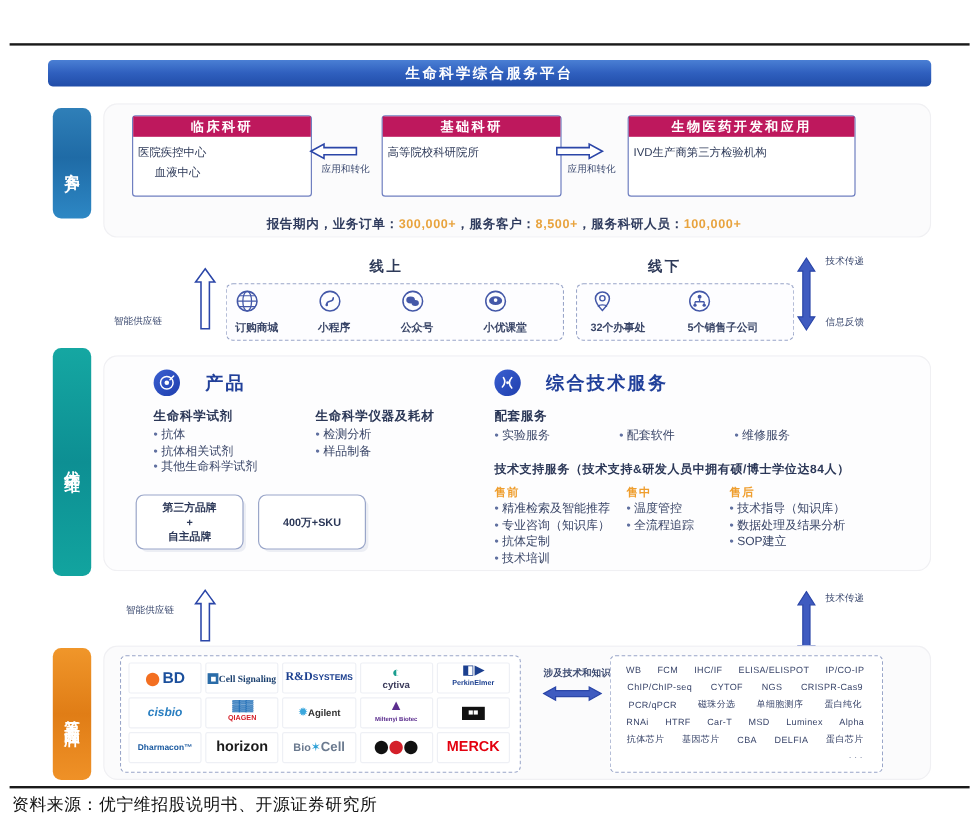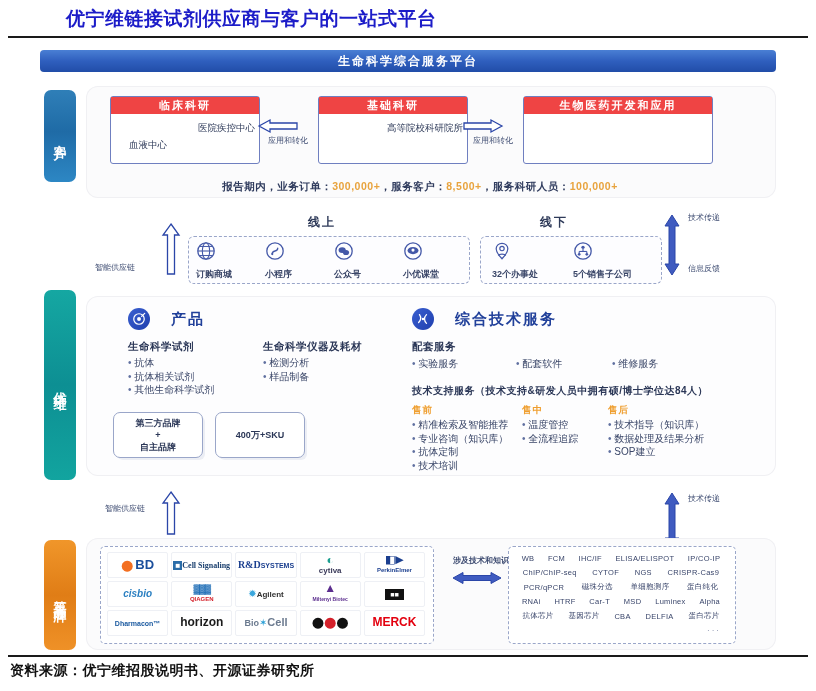--- a/index.html
+++ b/index.html
@@ -35,25 +35,25 @@
   .vtab-uniw{left:44px;top:290px;height:190px;background:linear-gradient(180deg,#15a7a2 0%,#0d8f93 50%,#12a49f 100%);}
   .vtab-brand{left:44px;top:540px;height:110px;background:linear-gradient(180deg,#f0962a 0%,#e07d16 50%,#ef9127 100%);}
   
   .panel{position:absolute;background:#fbfbfc;border-radius:12px;box-shadow:0 0 0 1px #f0f0f3 inset;}
   .panel-cust{left:86px;top:86px;width:690px;height:112px;}
   .panel-mid{left:86px;top:296px;width:690px;height:180px;background:#fdfdfe;}
   .panel-brand{left:86px;top:538px;width:690px;height:112px;}
   
   .grp{position:absolute;border:1px solid #6f7fc0;border-radius:3px;background:#ffffff;}
   .grp-hd{
-    background:#ef4444;color:#ffffff;font-size:11px;font-weight:bold;letter-spacing:2px;
+    background:#be185d;color:#ffffff;font-size:11px;font-weight:bold;letter-spacing:2px;
     height:17px;display:flex;align-items:center;justify-content:center;
   }
   .grp-bd{padding:5px 4px 3px;}
-  .grp-row{display:flex;justify-content:flex-end;font-size:9.5px;color:#2e3a59;line-height:17px;}
+  .grp-row{display:flex;justify-content:flex-start;font-size:9.5px;color:#2e3a59;line-height:17px;}
   .grp-row span{white-space:nowrap;}
   #grp1{left:110px;top:96px;width:148px;height:66px;}
   #grp2{left:318px;top:96px;width:148px;height:66px;}
   #grp3{left:523px;top:96px;width:188px;height:66px;}
   
   .trans{position:absolute;width:62px;text-align:center;}
   .trans .lbl{font-size:8px;color:#3c4a70;margin-top:1px;white-space:nowrap;}
   #trans1{left:257px;top:118px;}
   #trans2{left:462px;top:118px;}
   .stat-line{
@@ -115,29 +115,28 @@
   .taggrid{position:absolute;left:511px;top:549px;width:220px;height:90px;
     display:flex;flex-direction:column;justify-content:space-around;padding:2px 4px;box-sizing:border-box;}
   .tagrow{display:flex;justify-content:space-around;align-items:flex-end;font-size:7.5px;color:#39456a;letter-spacing:.3px;}
   .tagrow span{white-space:nowrap;}
   .tagdots{text-align:right;font-size:8px;color:#8a93ae;letter-spacing:2px;padding-right:6px;}
   
   .ft-rule{position:absolute;left:8px;top:655px;width:800px;height:2px;background:#1a1a1a;}
   .ft-txt{
     position:absolute;left:10px;top:662px;
     font-family:"DejaVu Serif","Liberation Serif",serif;
-    font-size:14px;font-weight:bold;color:#111;letter-spacing:.5px;
+    font-size:14px;font-weight:normal;color:#111;letter-spacing:.5px;
   }
   svg{display:block;}
 </style>
 </head>
 <body>
 
 <div class="hdr">
-  <div class="hdr-title">优宁维链接试剂供应商与客户的一站式平台</div>
   <div class="hdr-rule"></div>
 </div>
 
 <div class="banner">生命科学综合服务平台</div>
 
 <div class="vtab vtab-cust">客户</div>
 <div class="vtab vtab-uniw">优宁维</div>
 <div class="vtab vtab-brand">第三方品牌</div>
 
 <div class="panel panel-cust"></div>
@@ -161,20 +160,24 @@
     <div class="grp-row">
       <span>高等院校</span>
       <span>科研院所</span>
     </div>
   </div>
 </div>
 
 <div class="grp" id="grp3">
   <div class="grp-hd">生物医药开发和应用</div>
   <div class="grp-bd">
+    <div class="grp-row">
+      <span>IVD生产商</span>
+      <span>第三方检验机构</span>
+    </div>
   </div>
 </div>
 
 <div class="trans" id="trans1">
   <svg width="42" height="16" viewBox="0 0 42 16">
     <path d="M2 8 L13 2 L13 5 L40 5 L40 11 L13 11 L13 14 Z" fill="#ffffff" stroke="#2b46a8" stroke-width="1.3"></path>
   </svg>
   <div class="lbl">应用和转化</div>
 </div>
 

